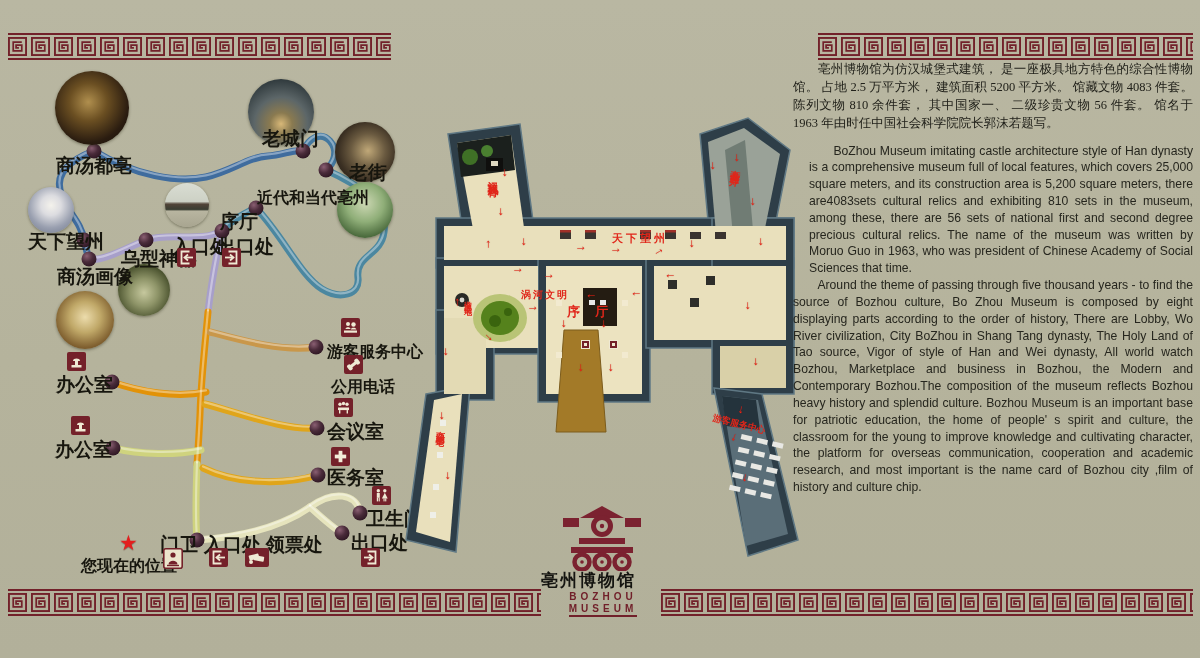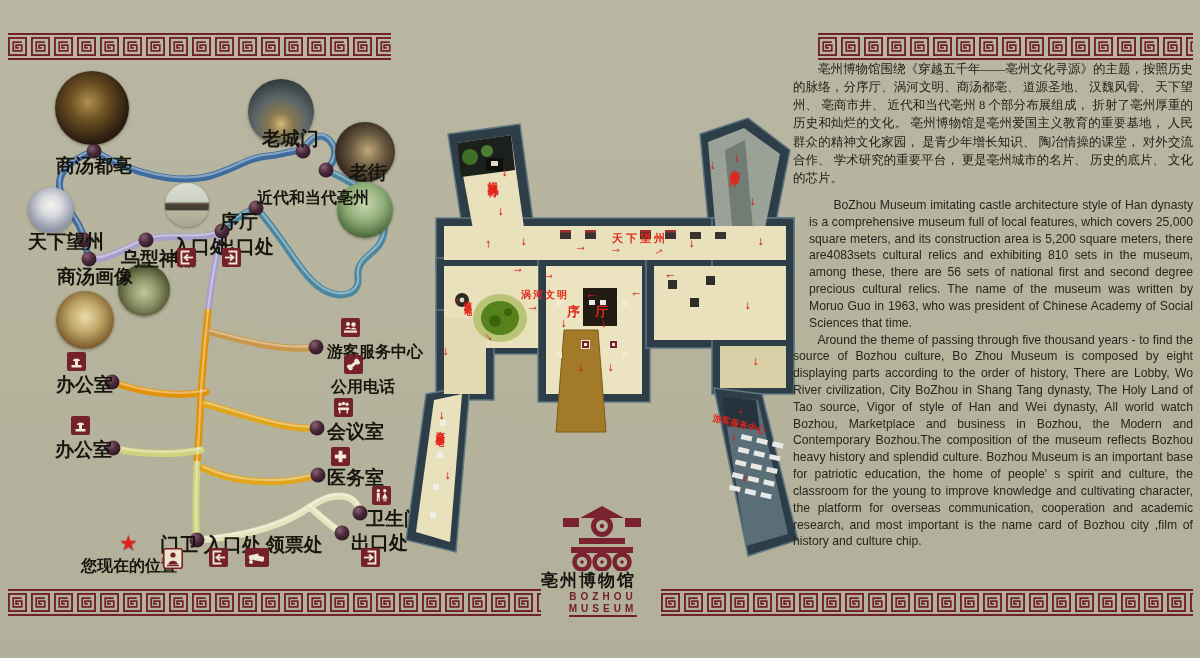--- a/index.html
+++ b/index.html
@@ -736,21 +736,21 @@
       <span class="rarrow" style="left: 442px; top: 346px; transform: rotate(90deg);">→</span>
       <span class="rarrow" style="left: 438px; top: 410px; transform: rotate(90deg);">→</span>
       <span class="rarrow" style="left: 444px; top: 470px; transform: rotate(90deg);">→</span>
       <span class="rarrow" style="left: 730px; top: 432px; transform: rotate(110deg);">→</span>
       <span class="rarrow" style="left: 741px; top: 472px; transform: rotate(100deg);">→</span>
       <span class="rarrow" style="left: 577px; top: 362px; transform: rotate(90deg);">→</span>
       <span class="rarrow" style="left: 607px; top: 362px; transform: rotate(90deg);">→</span>
     </div>
 
   <div id="rightcol">
-    <p class="p-cn">亳州博物馆围绕《穿越五千年——亳州文化寻源》的主题，按照历史的脉络，分序厅、涡河文明、商汤都亳、 道源圣地、 汉魏风骨、 天下望州、 亳商市井、 近代和当代亳州 8 个部分布展组成， 折射了亳州厚重的历史和灿烂的文化。 亳州博物馆是亳州爱国主义教育的重要基地， 人民群众的精神文化家园， 是青少年增长知识、 陶冶情操的课堂， 对外交流合作、 学术研究的重要平台， 更是亳州城市的名片、 历史的底片、 文化的芯片。</p>
+    <p class="p-cn">亳州博物馆为仿汉城堡式建筑， 是一座极具地方特色的综合性博物馆。 占地 2.5 万平方米， 建筑面积 5200 平方米。 馆藏文物 4083 件套。 陈列文物 810 余件套， 其中国家一、 二级珍贵文物 56 件套。 馆名于 1963 年由时任中国社会科学院院长郭沫若题写。</p>
     <p class="p-en gap">BoZhou Museum imitating castle architecture style of Han dynasty is a comprehensive museum full of local features, which covers 25,000 square meters, and its construction area is 5,200 square meters, there are4083sets cultural relics and exhibiting 810 sets in the museum, among these, there are 56 sets of national first and second degree precious cultural relics. The name of the museum was written by Moruo Guo in 1963, who was president of Chinese Academy of Social Sciences that time.</p>
     <p class="p-en">Around the theme of passing through five thousand years - to find the source of Bozhou culture, Bo Zhou Museum is composed by eight displaying parts according to the order of history, There are Lobby, Wo River civilization, City BoZhou in Shang Tang dynasty, The Holy Land of Tao source, Vigor of style of Han and Wei dynasty, All world watch Bozhou, Marketplace and business in Bozhou, the Modern and Contemporary Bozhou.The composition of the museum reflects Bozhou heavy history and splendid culture. Bozhou Museum is an important base for patriotic education, the home of people' s spirit and culture, the classroom for the young to improve knowledge and cultivating character, the platform for overseas communication, cooperation and academic research, and most important is the name card of Bozhou city ,film of history and culture chip.</p>
 
   </div>
 
   <svg id="seal" width="90" height="66" viewBox="0 0 90 66">
     <g fill="#7b2230">
       <path d="M45,1 L67,13 H23 Z"></path>
       <rect x="6" y="13" width="16" height="9"></rect>
         <rect x="68" y="13" width="16" height="9"></rect>

